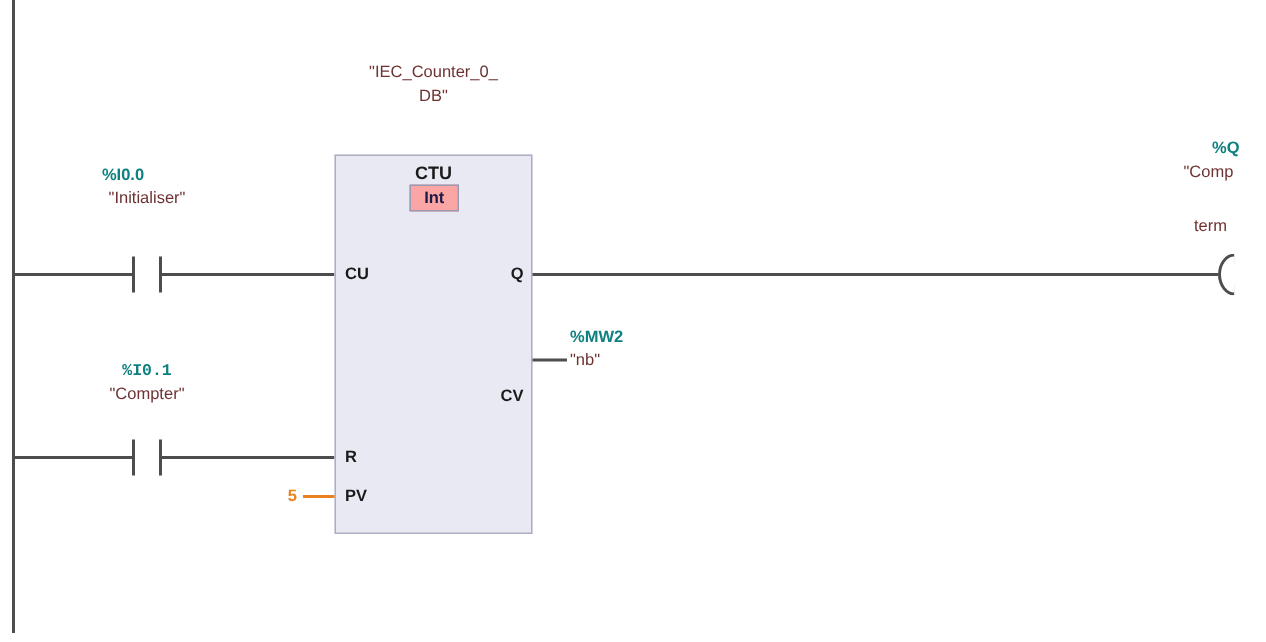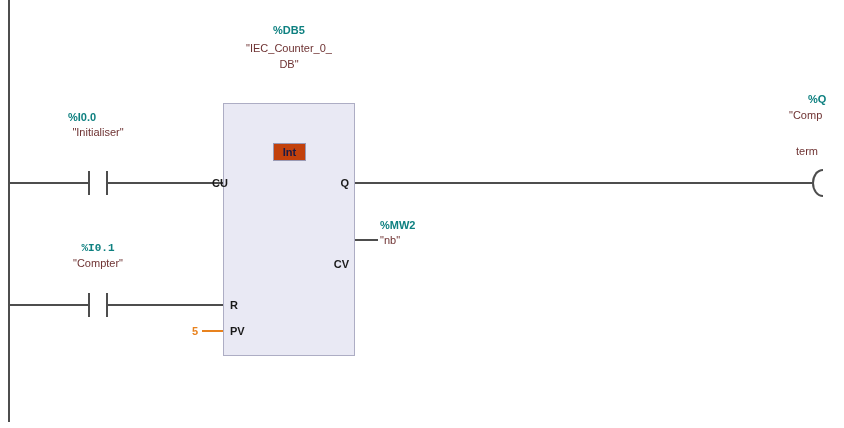--- a/index.html
+++ b/index.html
@@ -23,22 +23,22 @@
   .lbl{position:absolute;line-height:13px;white-space:nowrap;}
   .center{text-align:center;}
   .right{text-align:right;}
   .teal{color:var(--address-teal);font-weight:bold;}
   .maroon{color:var(--symbol-maroon);}
   .orange{color:var(--constant-orange);font-weight:bold;}
   .pin{font-weight:bold;color:#1a1a1a;}
   .block{position:absolute;left:223px;top:103px;width:132px;height:253px;
     background:var(--block-fill);border:1px solid var(--block-border);box-sizing:border-box;}
   .instr{font-weight:bold;font-size:12px;}
-  .typebox{position:absolute;left:273px;top:143px;width:33px;height:18px;box-sizing:border-box;
-    border:1px solid #9a9ab4;background:#c2410c;text-align:center;line-height:16px;
+  .typebox{position:absolute;left:273px;top:123px;width:33px;height:18px;box-sizing:border-box;
+    border:1px solid #9a9ab4;background:#fca5a5;text-align:center;line-height:16px;
     font-weight:bold;color:#1a1a46;}
   .coil-arc{position:absolute;left:812px;top:169px;width:11px;height:28px;box-sizing:border-box;
     border:2px solid var(--wire);border-right:none;border-radius:11px 0 0 11px / 14px 0 0 14px;}
 </style>
 </head>
 <body>
 
 <div class="network">
 
   <div class="rail"></div>
@@ -60,30 +60,30 @@
   <div class="contact" style="left:88px;top:293px;">
     <div class="bar bar-l"></div>
     <div class="bar bar-r"></div>
   </div>
 
   <div class="wire hwire" style="left:108px;top:304px;width:115px;"></div>
 
   <div class="lbl teal center" style="left:48px;top:242px;width:100px;font-family:Liberation Mono, monospace;">%I0.1</div>
   <div class="lbl maroon center" style="left:43px;top:257px;width:110px;">"Compter"</div>
 
-  <div class="lbl teal center" style="left:223px;top:24px;width:132px;">%DB5</div>
   <div class="lbl maroon center" style="left:195px;top:42px;width:188px;">"IEC_Counter_0_</div>
   <div class="lbl maroon center" style="left:223px;top:58px;width:132px;">DB"</div>
 
   <div class="block"></div>
 
+  <div class="lbl instr center" style="left:223px;top:109px;width:132px;">CTU</div>
 
   <div class="typebox">Int</div>
 
-  <div class="lbl pin" style="left:212px;top:177px;">CU</div>
+  <div class="lbl pin" style="left:230px;top:177px;">CU</div>
   <div class="lbl pin right" style="left:315px;top:177px;width:34px;">Q</div>
   <div class="lbl pin right" style="left:311px;top:234px;width:38px;margin-top:24px;">CV</div>
   <div class="lbl pin" style="left:230px;top:299px;">R</div>
   <div class="lbl pin" style="left:230px;top:325px;">PV</div>
 
   <div class="lbl orange right" style="left:182px;top:325px;width:16px;">5</div>
   <div class="wire hwire" style="left:202px;top:330px;width:21px;background:var(--constant-orange);"></div>
 
   <div class="wire hwire" style="left:355px;top:182px;width:457px;"></div>
   <div class="coil-arc"></div>

